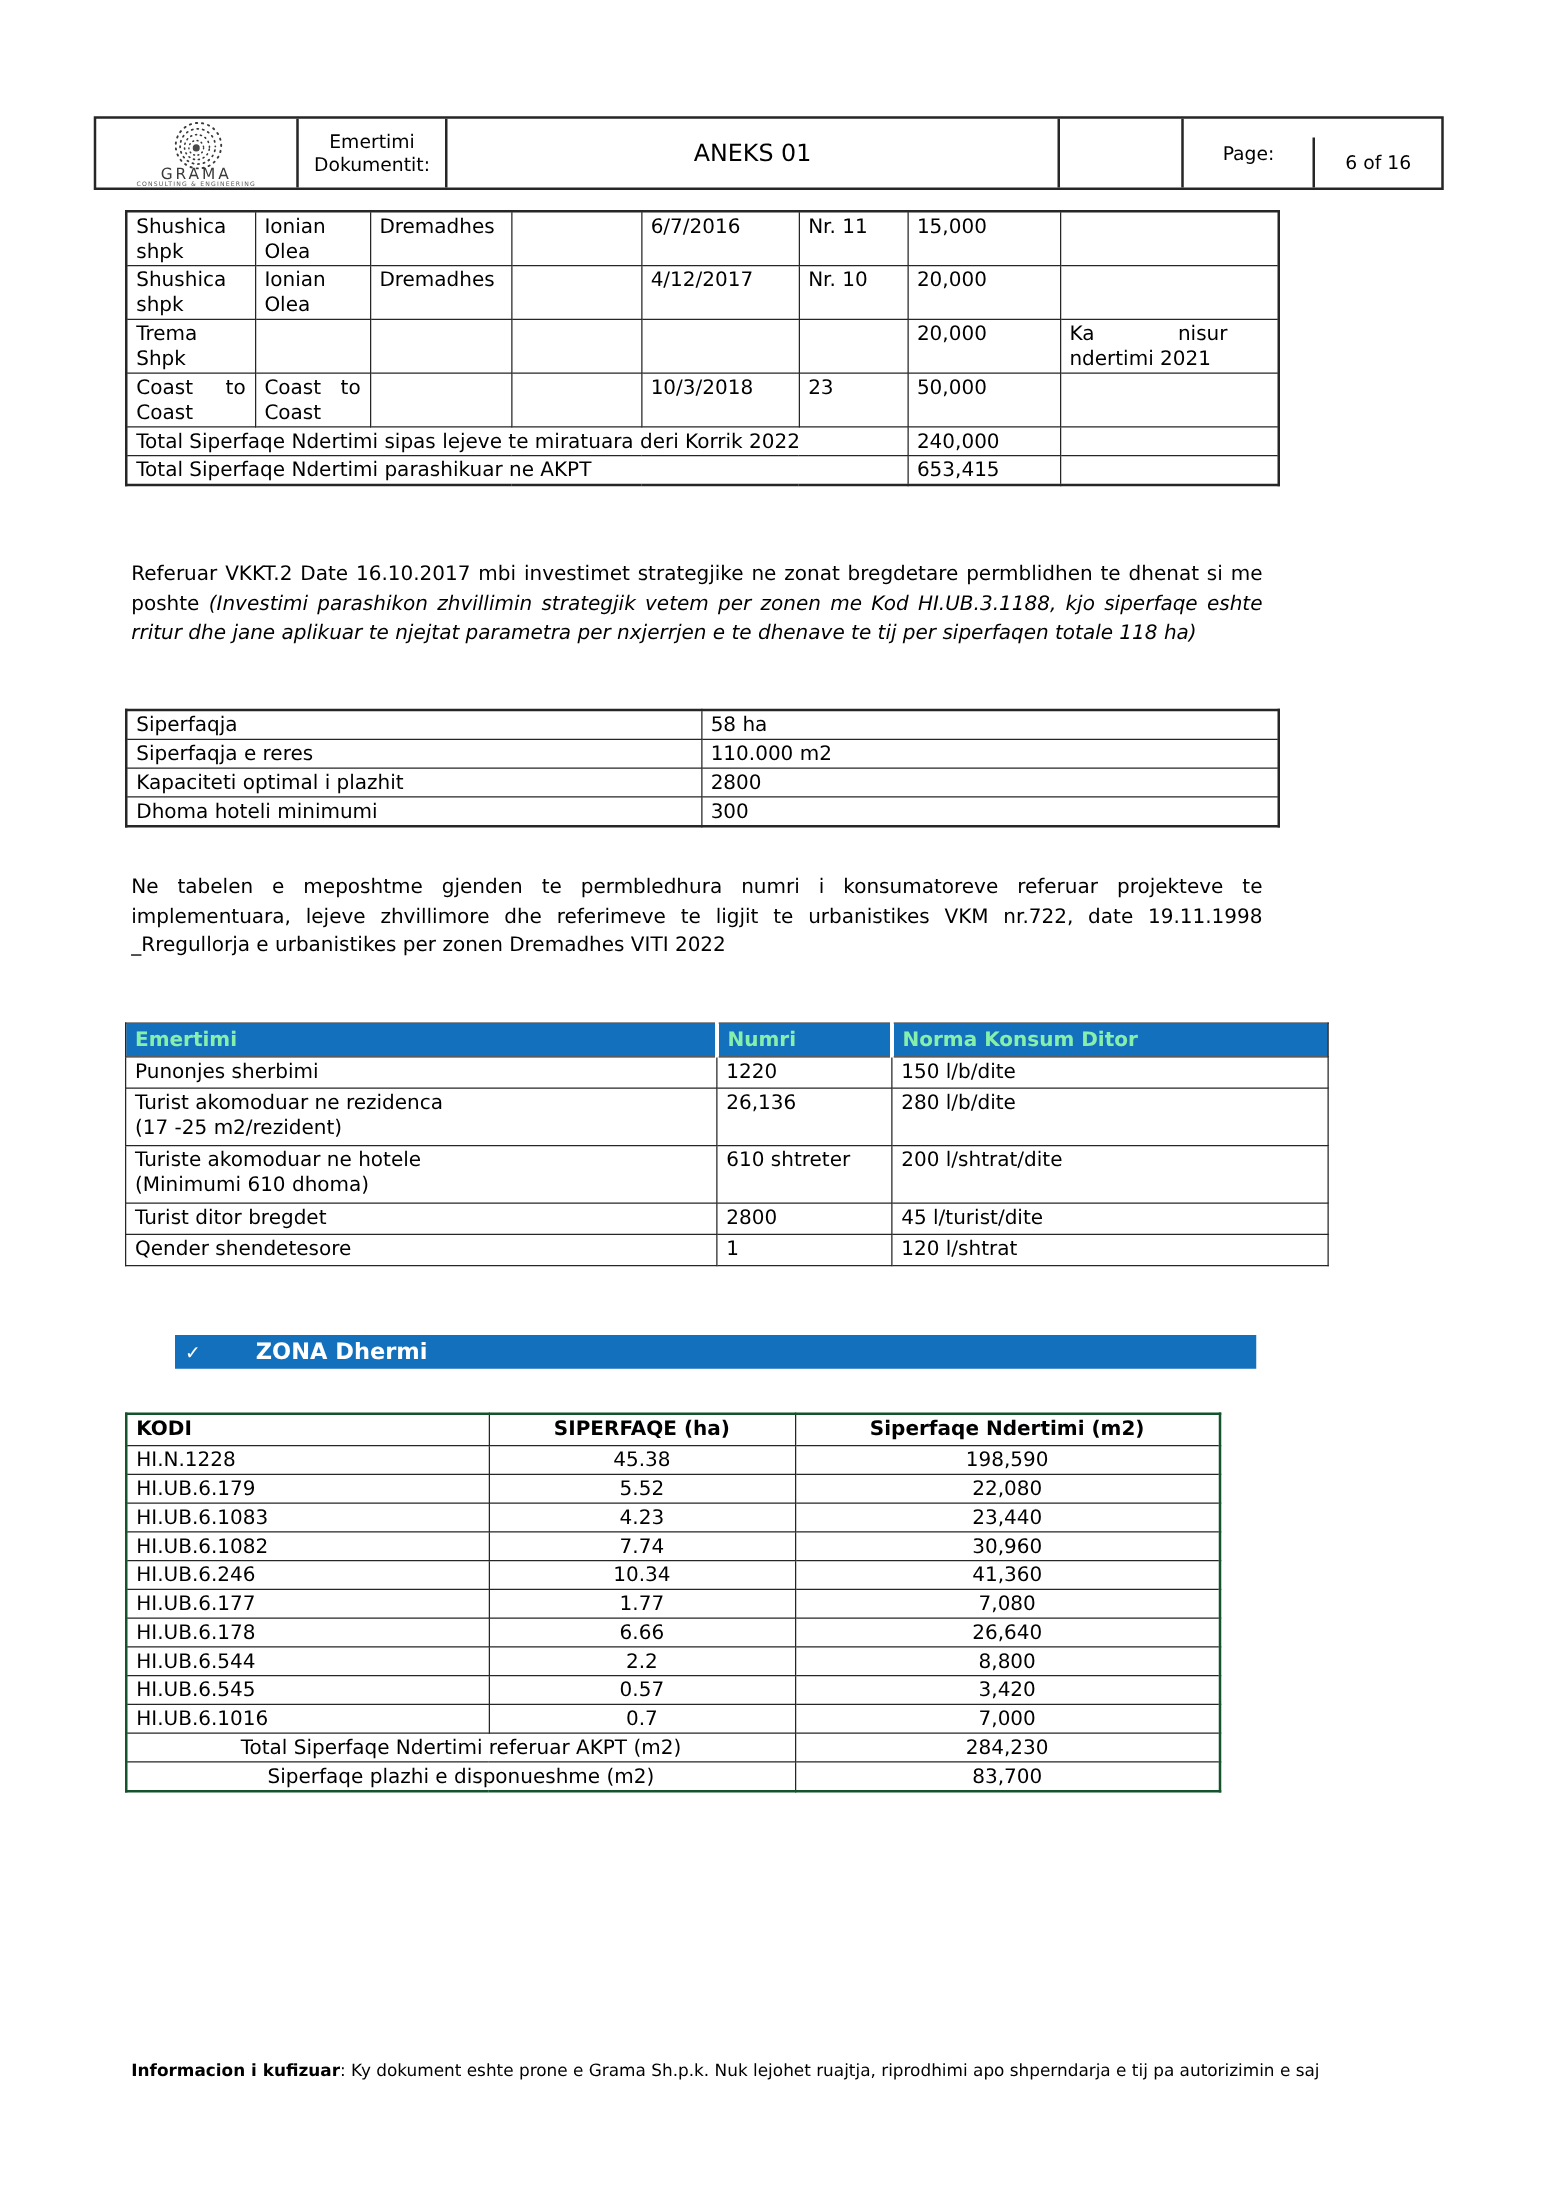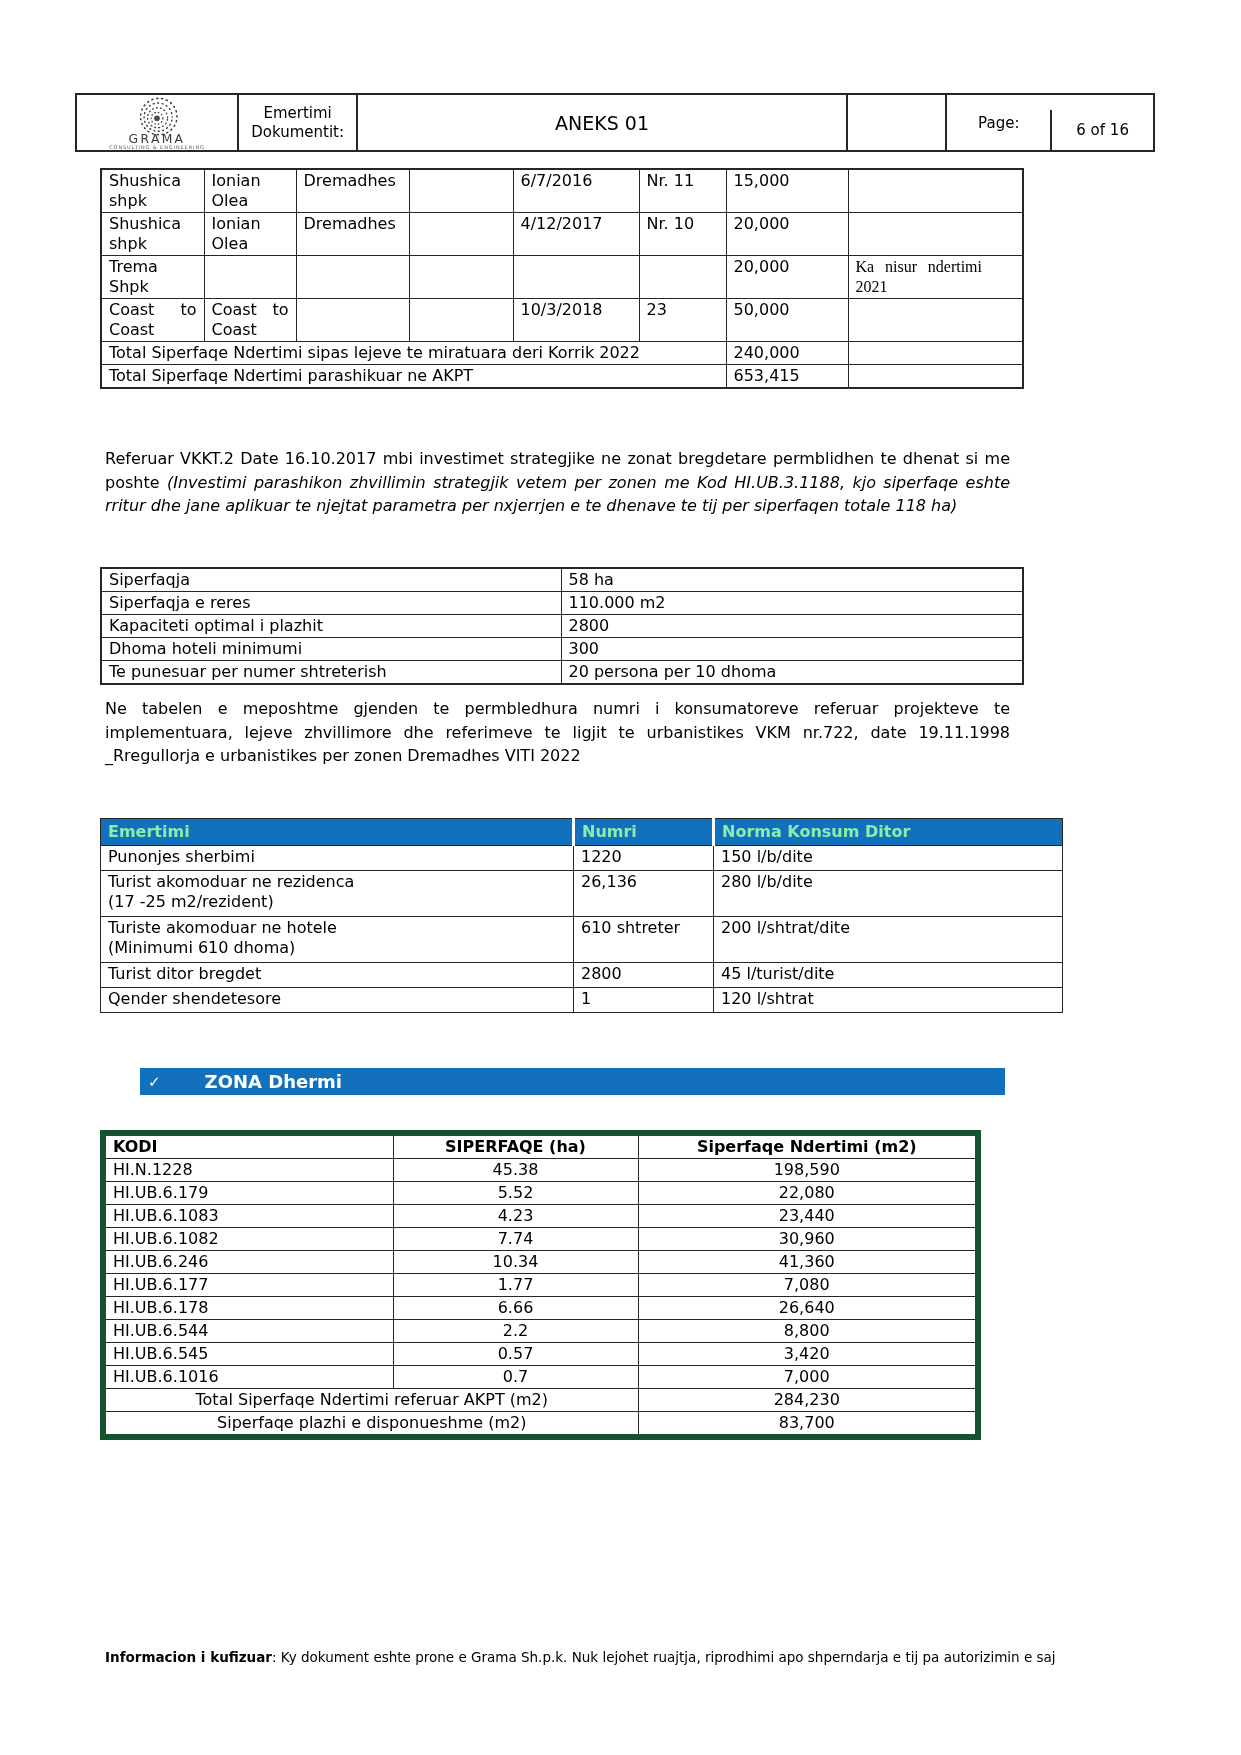--- a/index.html
+++ b/index.html
@@ -23,34 +23,34 @@
   
   table.t { position:absolute; border-collapse:collapse; table-layout:fixed;
             font-size:16px; line-height:1.25; }
   table.t td { border:1px solid #262626; padding:1px 7px; vertical-align:top;
                overflow:hidden; }
   
   .t1 { left:100px; top:168px; width:922px; border:2px solid #262626;padding-left:24px; }
   .t1 td { text-align:justify; }
   .t1 tr.r2 { height:42px; }
   .t1 tr.r1 { height:23px; }
-  .t1 td.note { padding-right:40px;font-family:Liberation Serif, serif; }
+  .t1 td.note { padding-right:40px; }
   
   .t2 { left:100px; top:567px; width:922px; border:2px solid #262626; }
   .t2 tr { height:23px; }
   
   .t3 { left:100px; top:818px; width:962px; border:1px solid #262626; }
   .t3 tr.hd { height:27px; }
   .t3 tr.hd td { background:var(--accent); color:#86efac; font-weight:bold;
                  border-left:3px solid #fff; vertical-align:middle; }
   .t3 tr.hd td:first-child { border-left:1px solid #262626; }
   .t3 tr.s { height:25px; }
   .t3 tr.d { height:46px; }
   
-  .t4 { left:100px; top:1130px; width:875px; border:6px solid #14532d;padding-left:21px; }
+  .t4 { left:100px; top:1130px; width:875px; border:2px solid #14532d;padding-left:21px; }
   .t4 td { border-left:1px solid #262626; border-right:1px solid #262626;
            border-top:2px solid #262626; border-bottom:2px solid #262626;
            vertical-align:middle; }
   .t4 tr { height:22px; }
   .t4 tr.hd { height:25px; font-weight:bold; }
   .ctr { text-align:center; }
   
   .para { position:absolute; left:105px; width:905px; margin:0; font-size:16px;
           line-height:1.47; text-align:justify; }
   .p1 { top:447px; }
@@ -177,24 +177,20 @@
       <td>110.000 m2</td>
     </tr>
     <tr>
       <td>Kapaciteti optimal i plazhit</td>
       <td>2800</td>
     </tr>
     <tr>
       <td>Dhoma hoteli minimumi</td>
       <td>300</td>
     </tr>
-    <tr>
-      <td>Te punesuar per numer shtreterish</td>
-      <td>20 persona per 10 dhoma</td>
-    </tr>
   </tbody>
     </table>
 
   <p class="para p2">Ne tabelen e meposhtme gjenden te permbledhura numri i konsumatoreve referuar projekteve te implementuara, lejeve zhvillimore dhe referimeve te ligjit te urbanistikes  VKM nr.722, date 19.11.1998 _Rregullorja e urbanistikes per zonen Dremadhes VITI 2022</p>
 
   <table class="t t3">
     <colgroup>
         <col style="width:473px">
         <col style="width:140px">
         <col style="width:349px">

